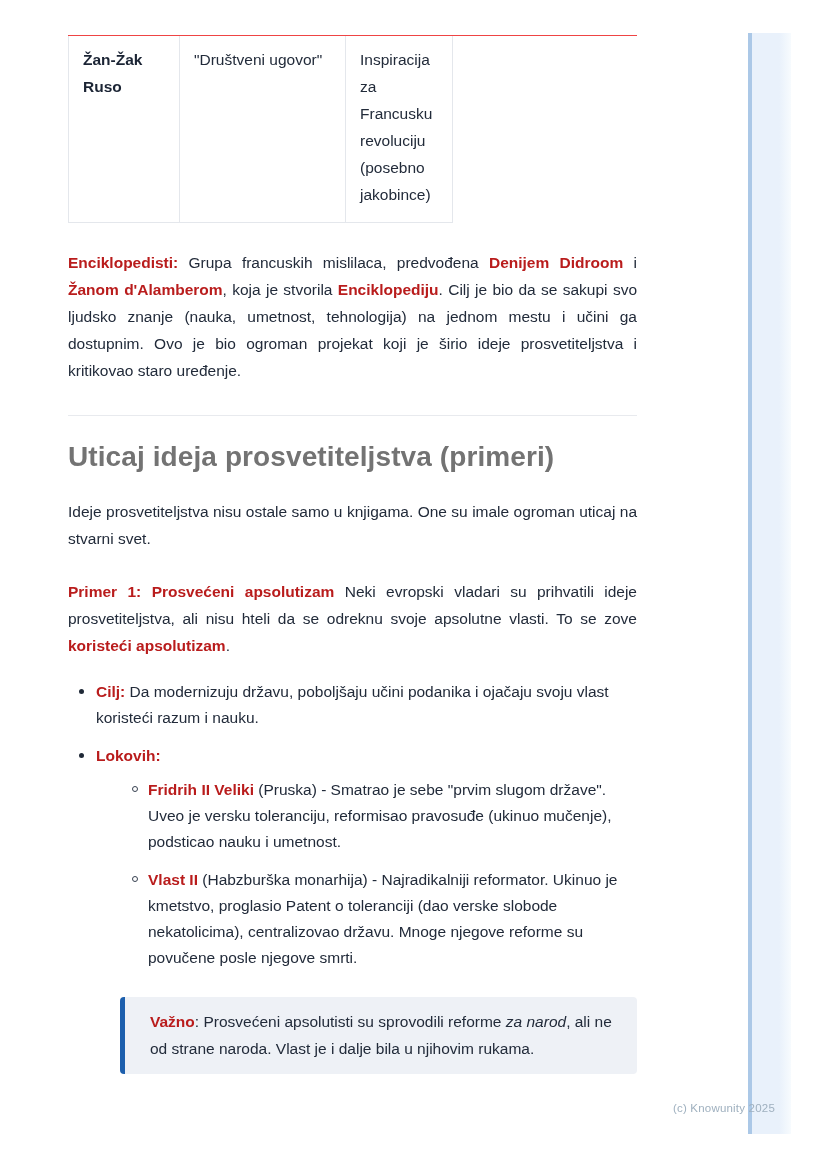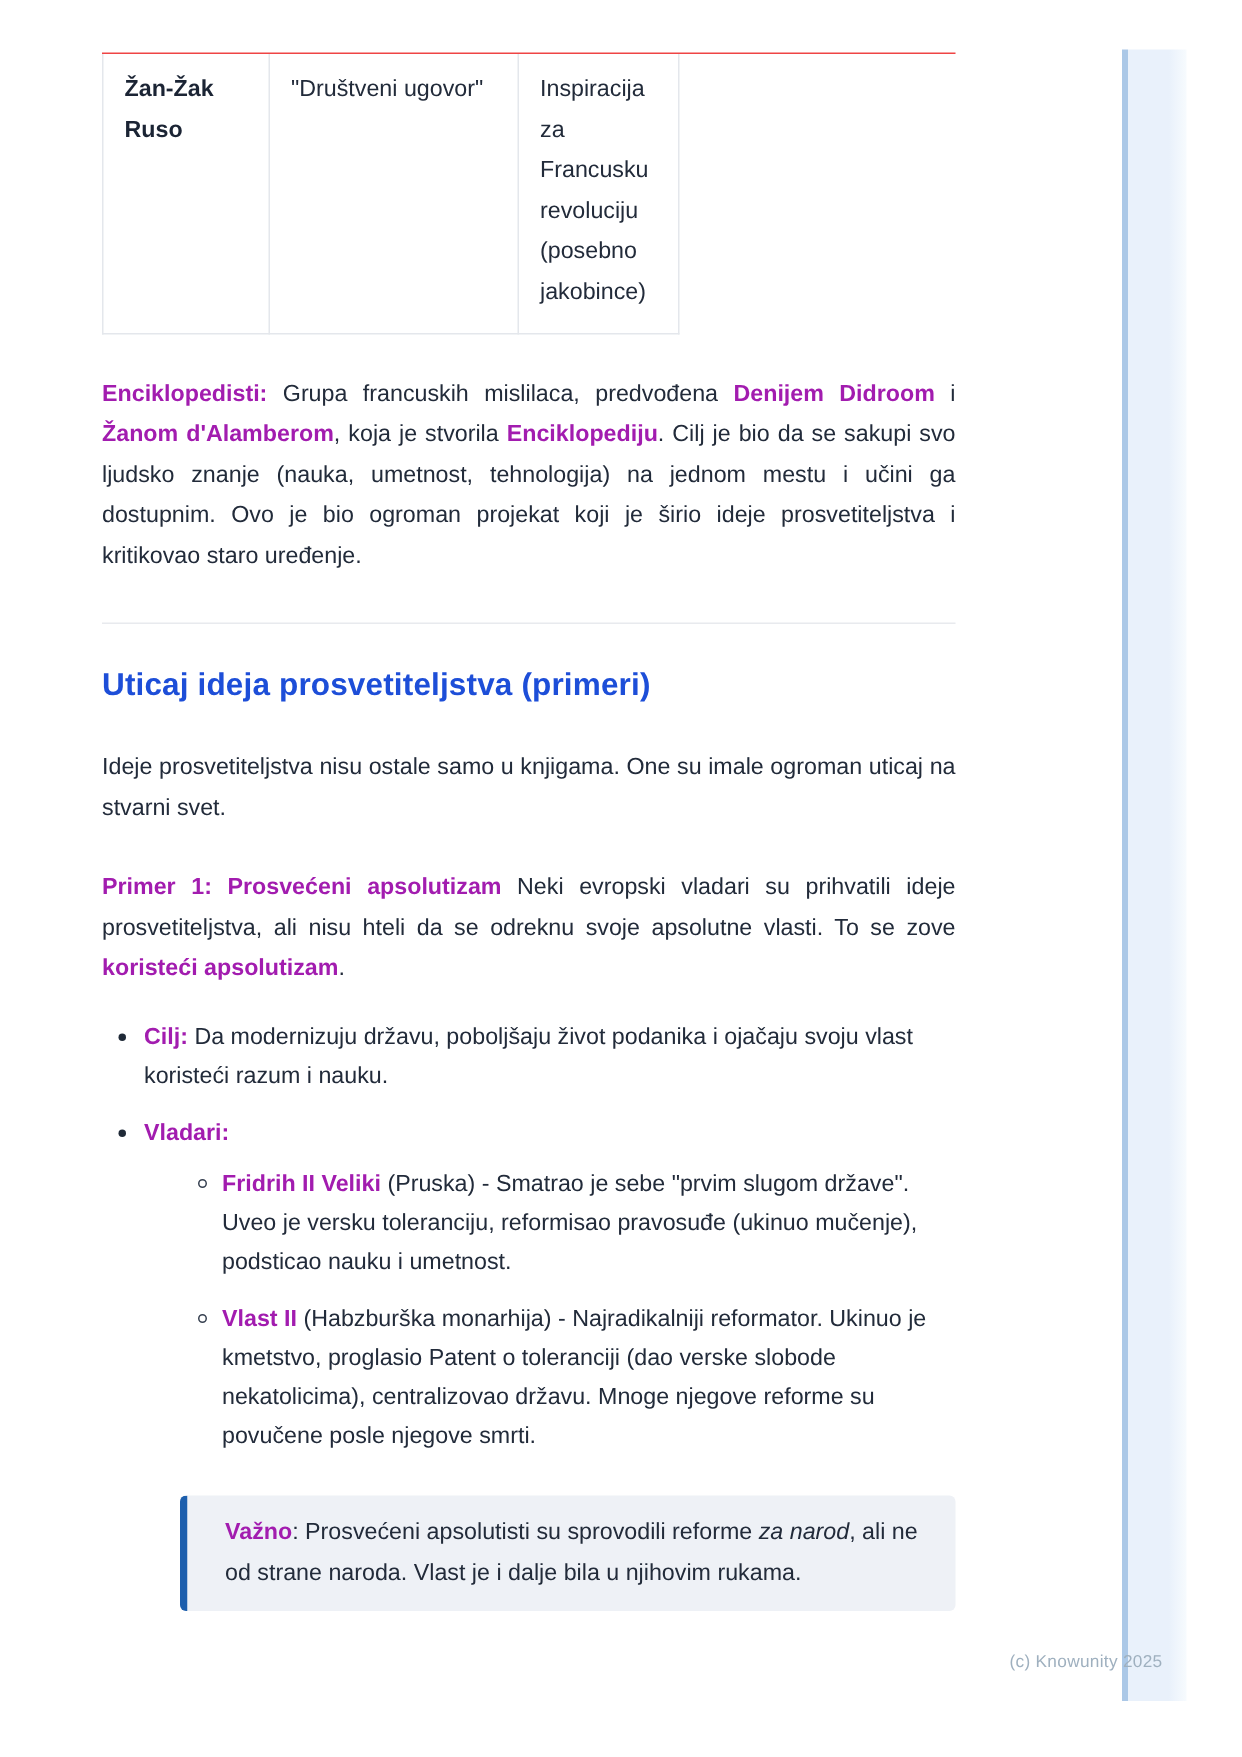--- a/index.html
+++ b/index.html
@@ -31,24 +31,24 @@
     border-right:1px solid #e4e7ec; border-bottom:1px solid #e4e7ec;
     padding:10px 14px 14px 14px;
     font-size:15.5px; line-height:27px;
   }
   .doc-cell.first { border-left:1px solid #e4e7ec; font-weight:700; color:#1b2434; }
   
   .para {
     font-size:15.5px; line-height:27px; text-align:justify;
     margin:26px 0 0 0; color:#222b3a;
   }
-  .para b, .rich b { color:#a21caf; }
+  .para b, .rich b { color:#b91c1c; }
   hr.rule { border:none; border-top:1px solid #e8eaee; margin:31px 0 0 0; }
   h2.section {
-    color:#1d4ed8; font-size:21px; line-height:30px; font-weight:700;
+    color:#737373; font-size:28px; line-height:30px; font-weight:700;
     margin:26px 0 0 0; letter-spacing:0.1px;
   }
   ul.top {
     list-style:none; margin:20px 0 0 0; padding:0 0 0 28px;
     font-size:15.5px; line-height:26px;
   }
   ul.top > li { position:relative; margin-bottom:12px; text-align:left; }
   ul.top > li::before {
     content:""; position:absolute; left:-17px; top:10px;
     width:5px; height:5px; border-radius:50%; background:#1f2937;
@@ -94,24 +94,24 @@
     <hr class="rule">
 
     <h2 class="section">Uticaj ideja prosvetiteljstva (primeri)</h2>
 
     <p class="para rich"><span>Ideje prosvetiteljstva nisu ostale samo u knjigama. One su imale ogroman uticaj na stvarni svet.</span></p>
 
     <p class="para rich"><b>Primer 1: Prosvećeni apsolutizam</b><span> Neki evropski vladari su prihvatili ideje prosvetiteljstva, ali nisu hteli da se odreknu svoje apsolutne vlasti. To se zove </span><b>koristeći apsolutizam</b><span>.</span></p>
 
     <ul class="top">
       <li>
-        <span class="rich"><b>Cilj:</b><span> Da modernizuju državu, poboljšaju život podanika i ojačaju svoju vlast koristeći razum i nauku.</span></span>
+        <span class="rich"><b>Cilj:</b><span> Da modernizuju državu, poboljšaju učini podanika i ojačaju svoju vlast koristeći razum i nauku.</span></span>
       </li>
       <li>
-        <span class="rich"><b>Vladari:</b></span>
+        <span class="rich"><b>Lokovih:</b></span>
         <ul class="nested">
           <li>
             <span class="rich"><b>Fridrih II Veliki</b><span> (Pruska) - Smatrao je sebe "prvim slugom države". Uveo je versku toleranciju, reformisao pravosuđe (ukinuo mučenje), podsticao nauku i umetnost.</span></span>
           </li>
           <li>
             <span class="rich"><b>Vlast II</b><span> (Habzburška monarhija) - Najradikalniji reformator. Ukinuo je kmetstvo, proglasio Patent o toleranciji (dao verske slobode nekatolicima), centralizovao državu. Mnoge njegove reforme su povučene posle njegove smrti.</span></span>
           </li>
         </ul>
       </li>
     </ul>

